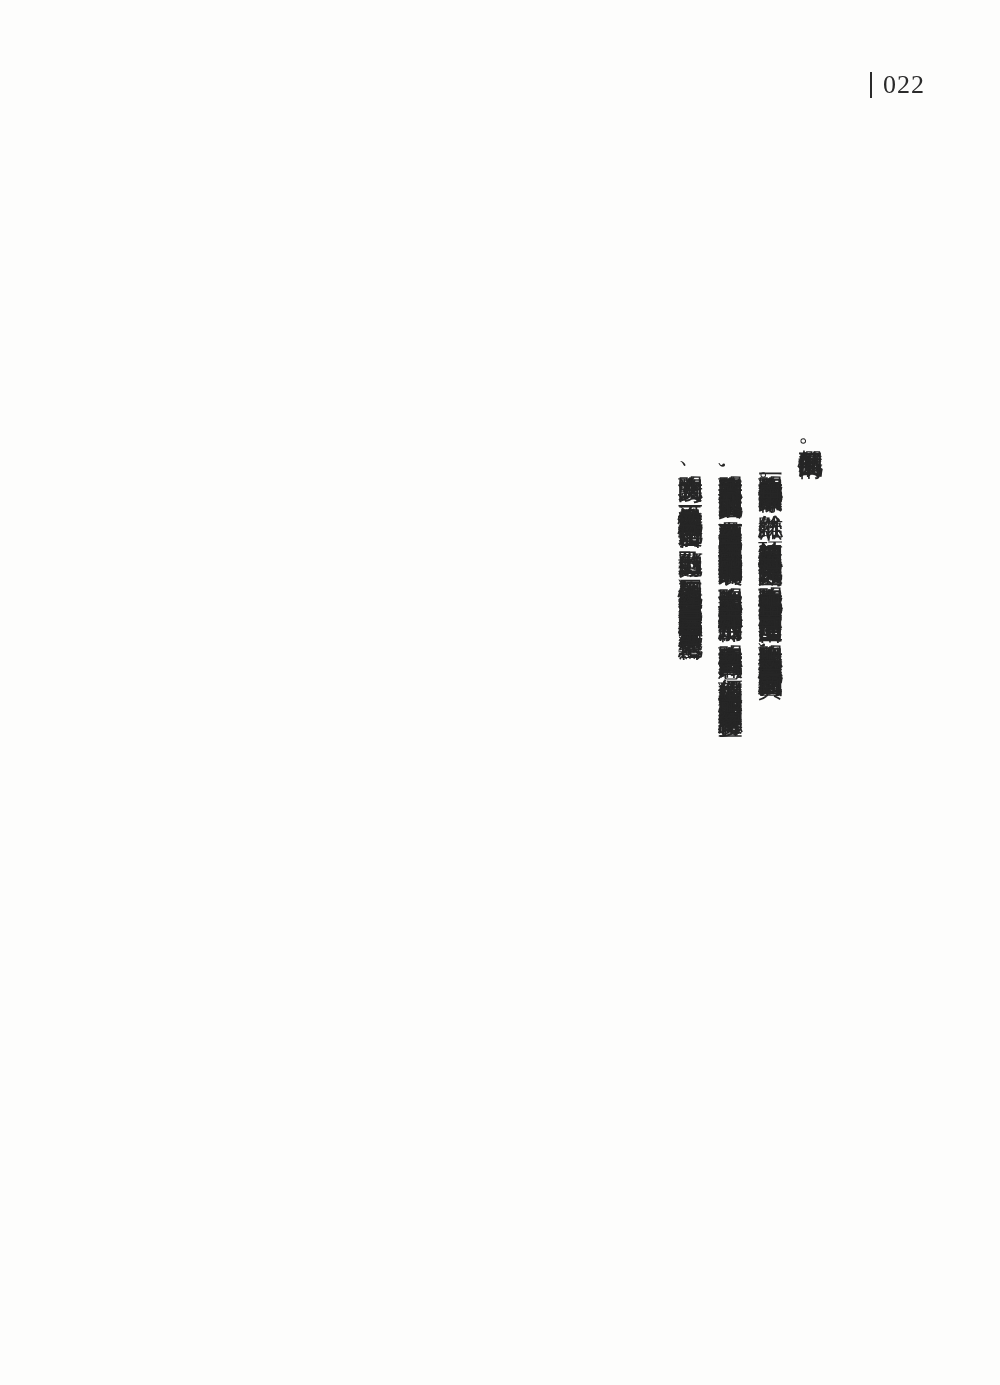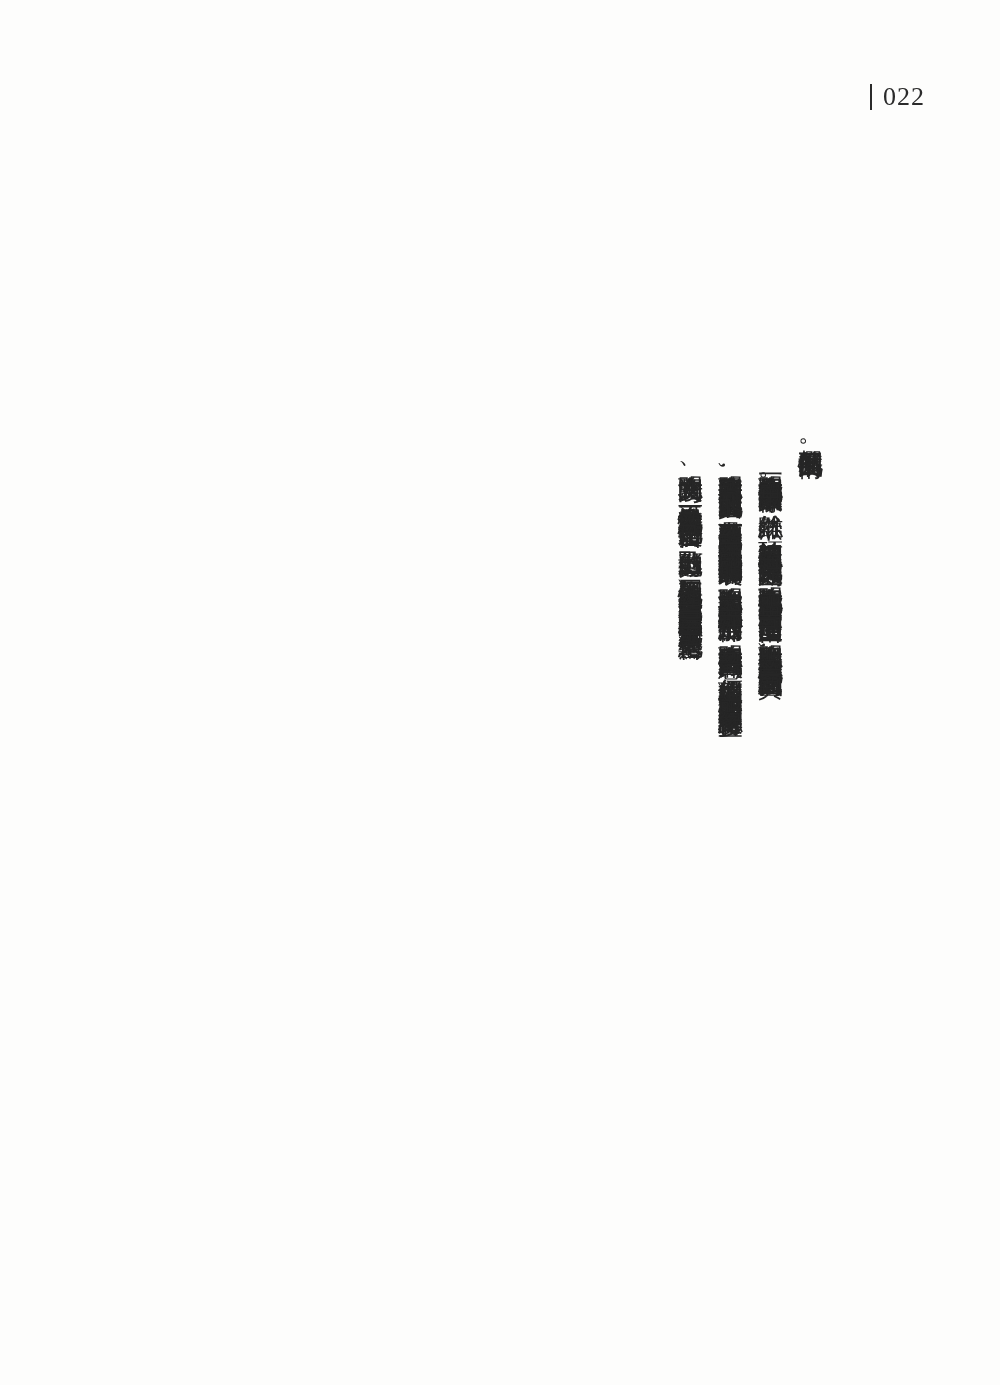--- a/index.html
+++ b/index.html
@@ -12,21 +12,21 @@
   .page {
     position: relative;
     width: 1000px;
     height: 1385px;
     background: #fdfdfc;
     overflow: hidden;
     font-family: "Liberation Serif", "DejaVu Serif", serif;
   }
   .page-number {
     position: absolute;
-    top: 84px;
+    top: 72px;
     left: 870px;
     display: flex;
     align-items: center;
     gap: 11px;
     color: #2b2b2b;
     font-size: 26px;
   }
   .pn-bar {
     display: inline-block;
     width: 2px;

